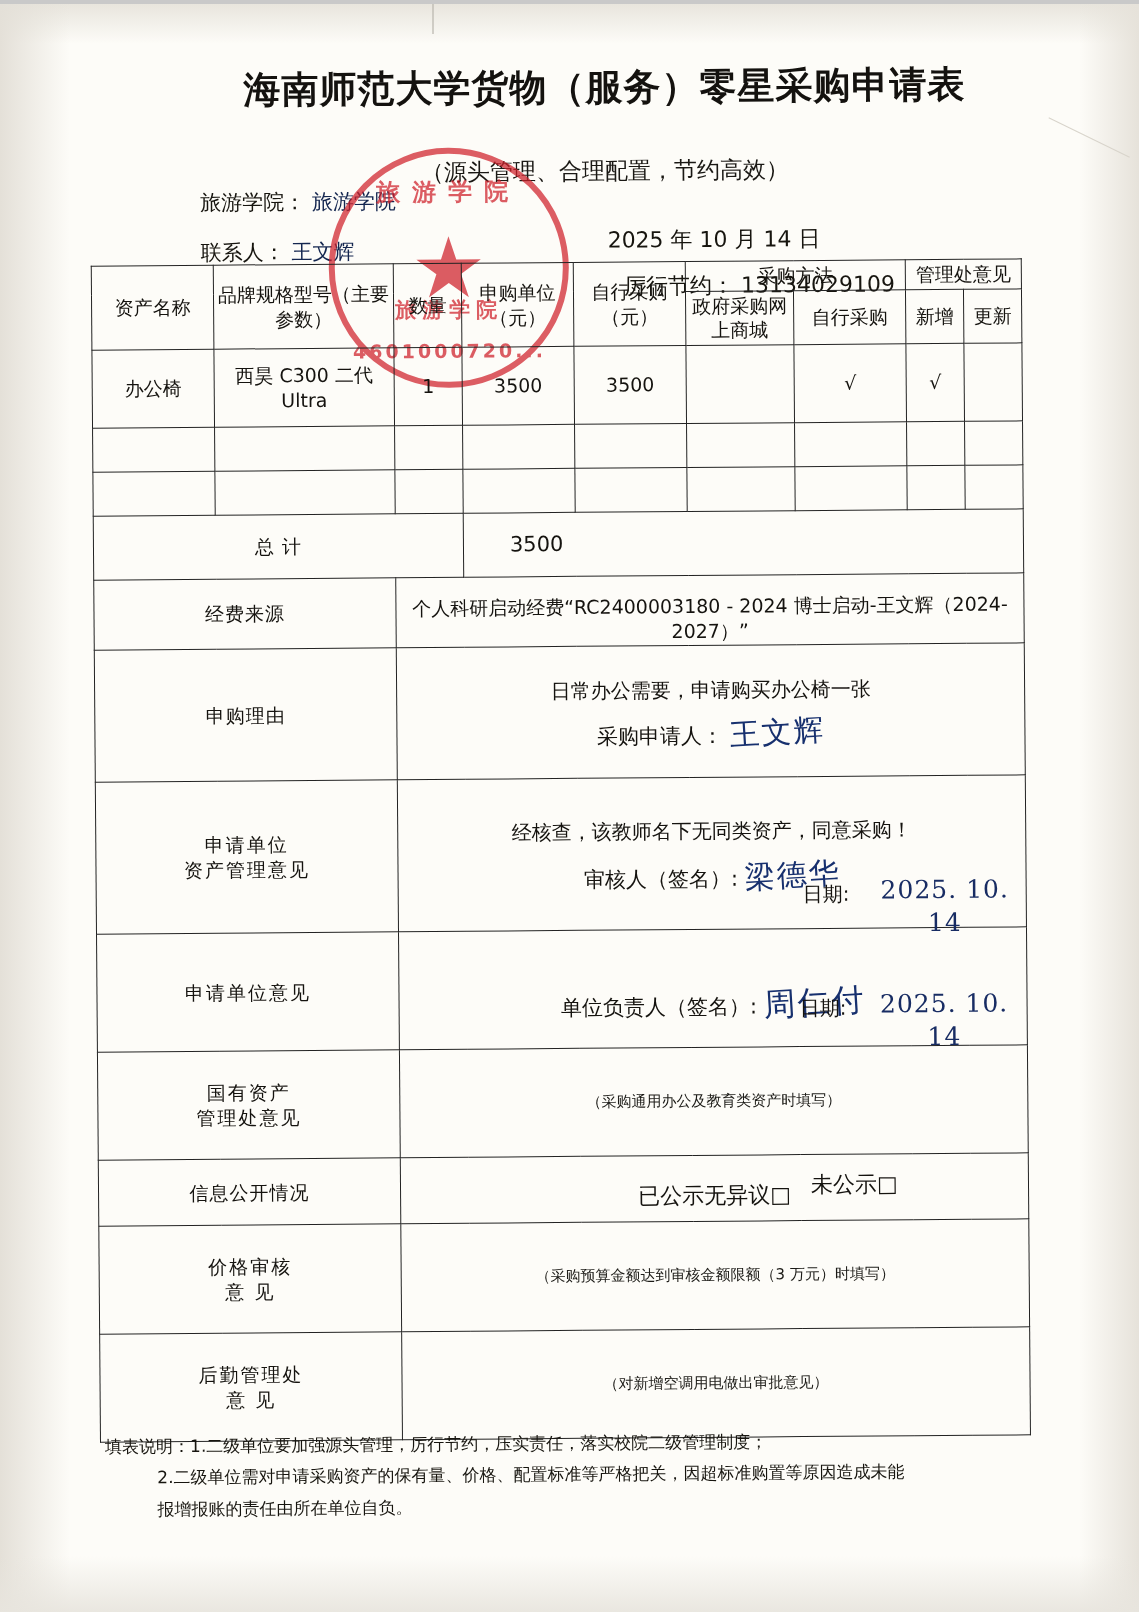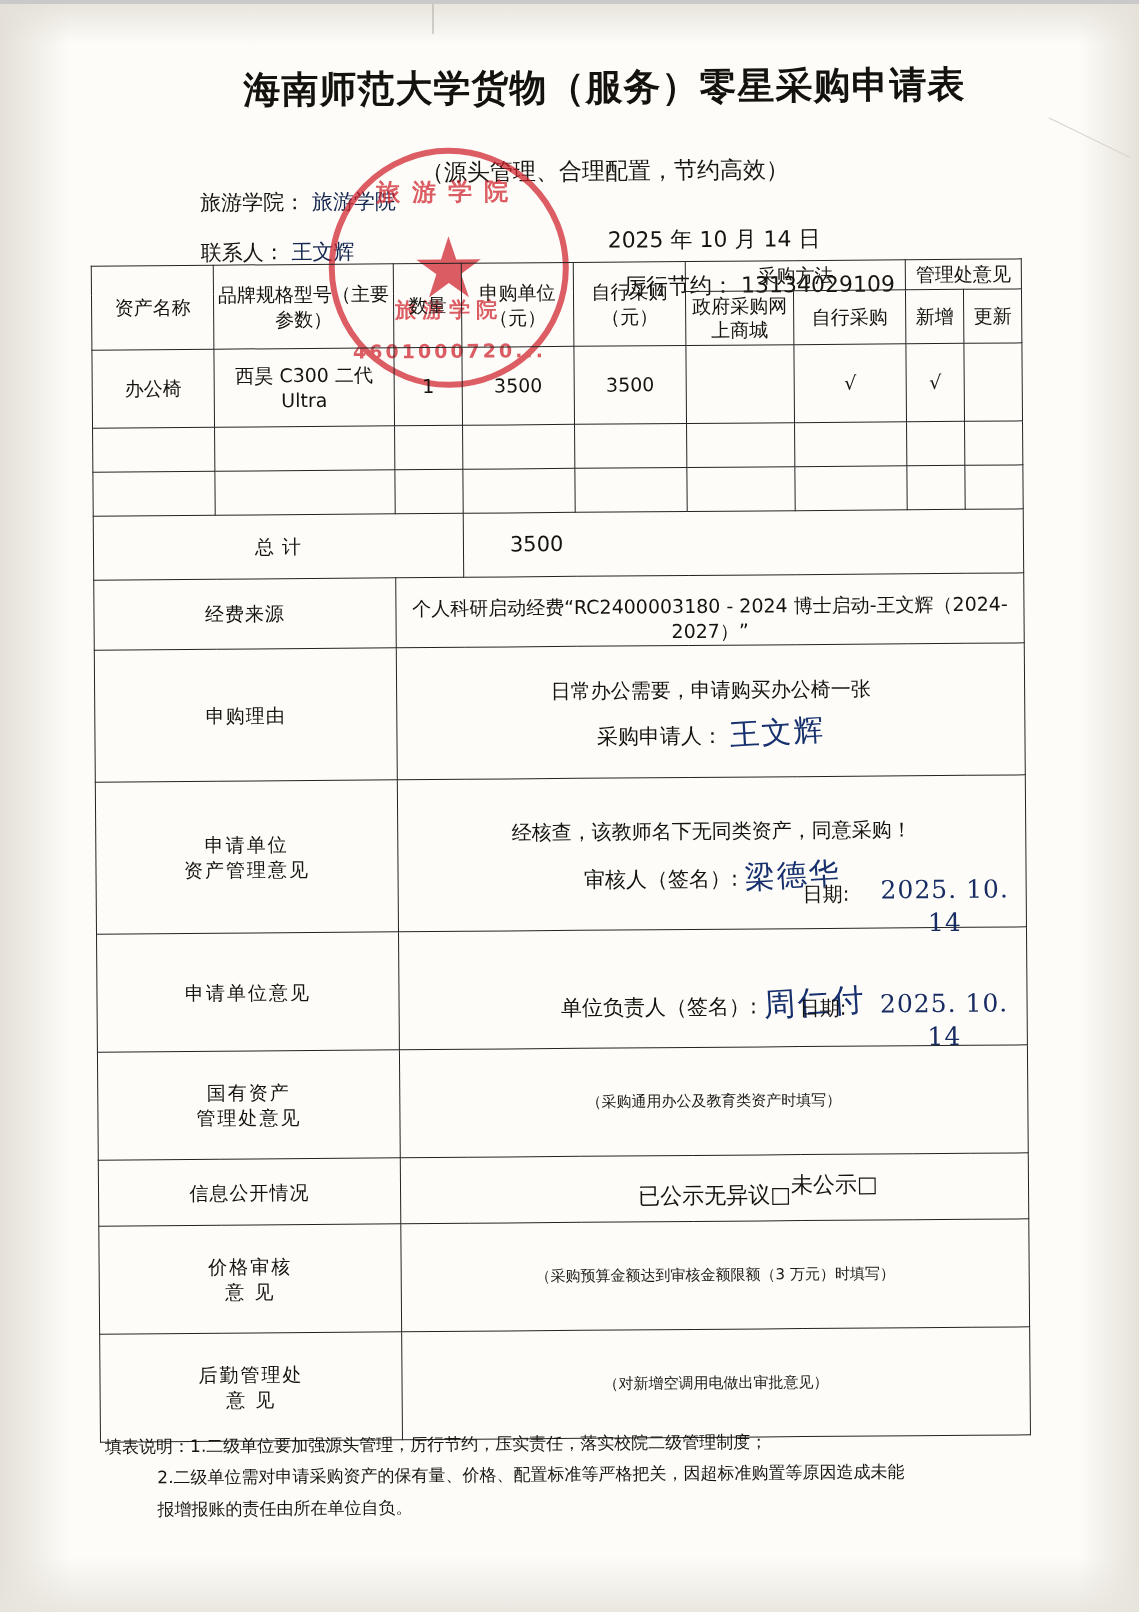--- a/index.html
+++ b/index.html
@@ -399,21 +399,21 @@
           </td>
           <td class="left" colspan="7">
             <div class="small-note">（采购通用办公及教育类资产时填写）</div>
           </td>
         </tr>
 
         <tr style="height:66px">
           <td class="rowlabel" colspan="2">信息公开情况</td>
           <td class="left" colspan="7" style="position:relative;padding-top:16px">
             <span style="font-size:22px">已公示无异议□</span>
-            <span style="position:absolute;left:390px;top:16px;font-size:22px">未公示□</span>
+            <span style="position:absolute;left:410px;top:16px;font-size:22px">未公示□</span>
           </td>
         </tr>
 
         <tr style="height:108px">
           <td class="tall-label" colspan="2">
             <div>价格审核</div>
             <div>意    见</div>
           </td>
           <td class="left" colspan="7">
             <div class="small-note">（采购预算金额达到审核金额限额（3 万元）时填写）</div>

